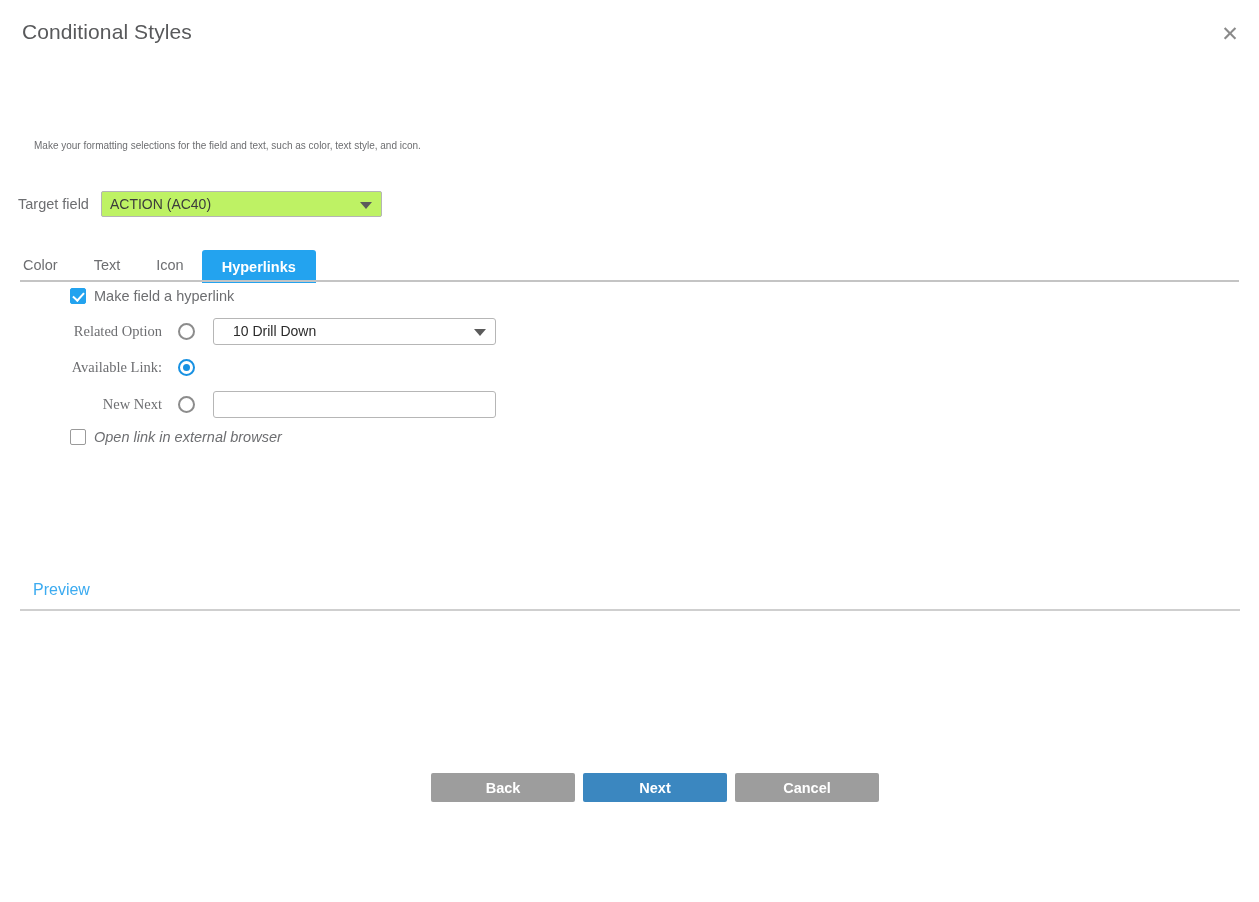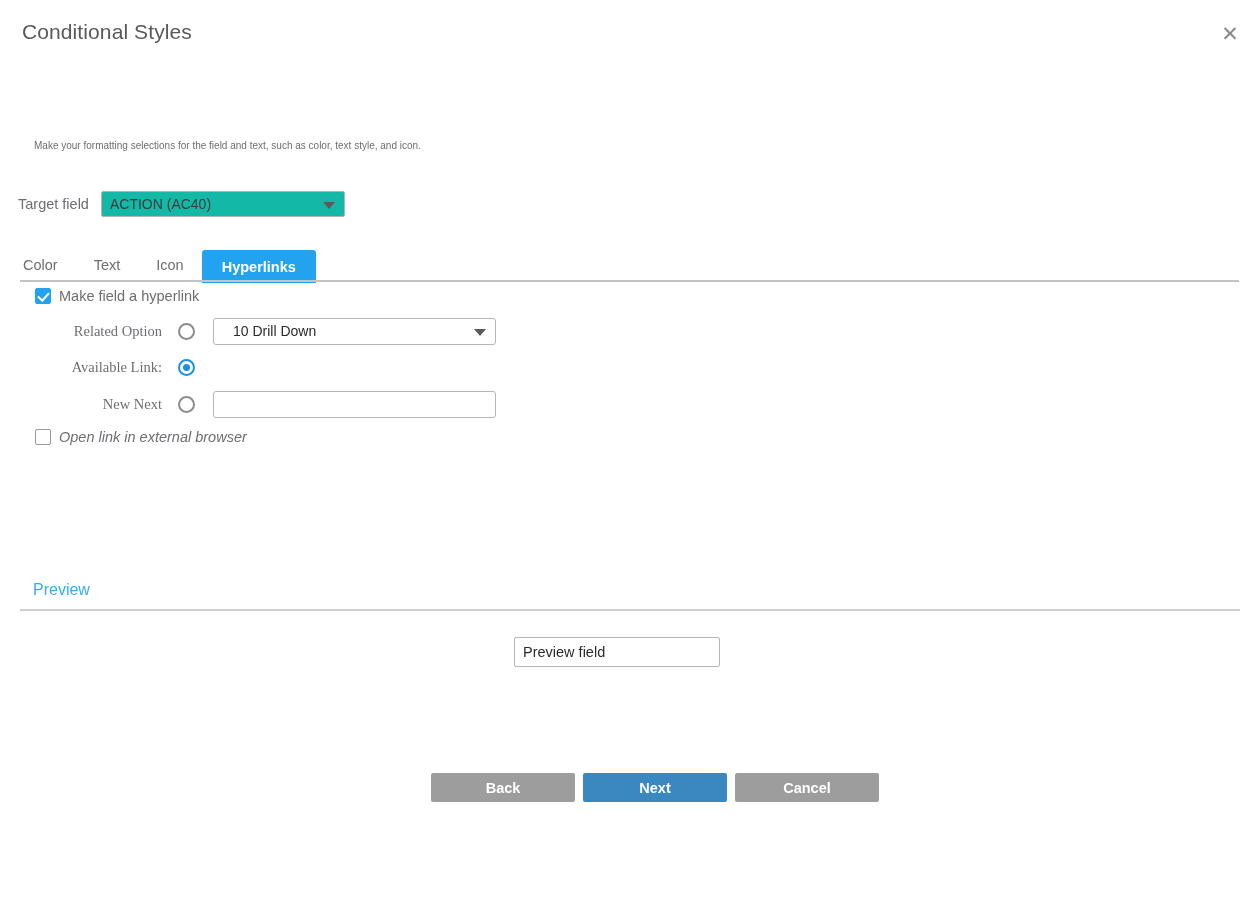--- a/index.html
+++ b/index.html
@@ -73,23 +73,23 @@
     text-align: center;
   }
   .target-label {
     font-size: 14.5px;
     color: #6d6e71;
     margin-right: 12px;
     white-space: nowrap;
   }
   .select-disabled {
     position: relative;
-    width: 244px;
+    width: 281px;
     height: 26px;
-    background: #14b8a6;
+    background: #bef264;
     border: 1px solid #b5b5b5;
     border-radius: 2px;
     display: flex;
     align-items: center;
     padding: 0 8px;
     font-size: 14px;
     color: #3c3c3c;
     cursor: pointer;
   }
   .caret {
@@ -134,20 +134,21 @@
     width: 1219px;
     height: 2px;
     background: #c4c4c4;
   }
 
   
   .cb-row {
     position: absolute;
     display: flex;
     align-items: flex-end;
+    margin-left: 35px;
   }
   .cb-row.make-link { left: 35px; top: 288px; }
   .cb-row.ext-browser { left: 35px; top: 429px; font-style: italic; }
 
   .checkbox {
     width: 16px;
     height: 16px;
     border-radius: 2px;
     flex: 0 0 auto;
     margin-right: 8px;
@@ -355,23 +356,20 @@
     </div>
   </div>
 
   <div class="cb-row ext-browser">
     <span class="checkbox unchecked"></span>
     <span class="cb-label">Open link in external browser</span>
   </div>
 
   <div class="preview-title">Preview</div>
   <div class="preview-divider"></div>
-  <div class="preview-field">
-    <span>Preview field</span>
-  </div>
 
   <div class="footer">
     <button class="btn gray">Back</button>
     <button class="btn blue">Next</button>
     <button class="btn gray">Cancel</button>
   </div>
 
 </div>
 
 </body></html>

